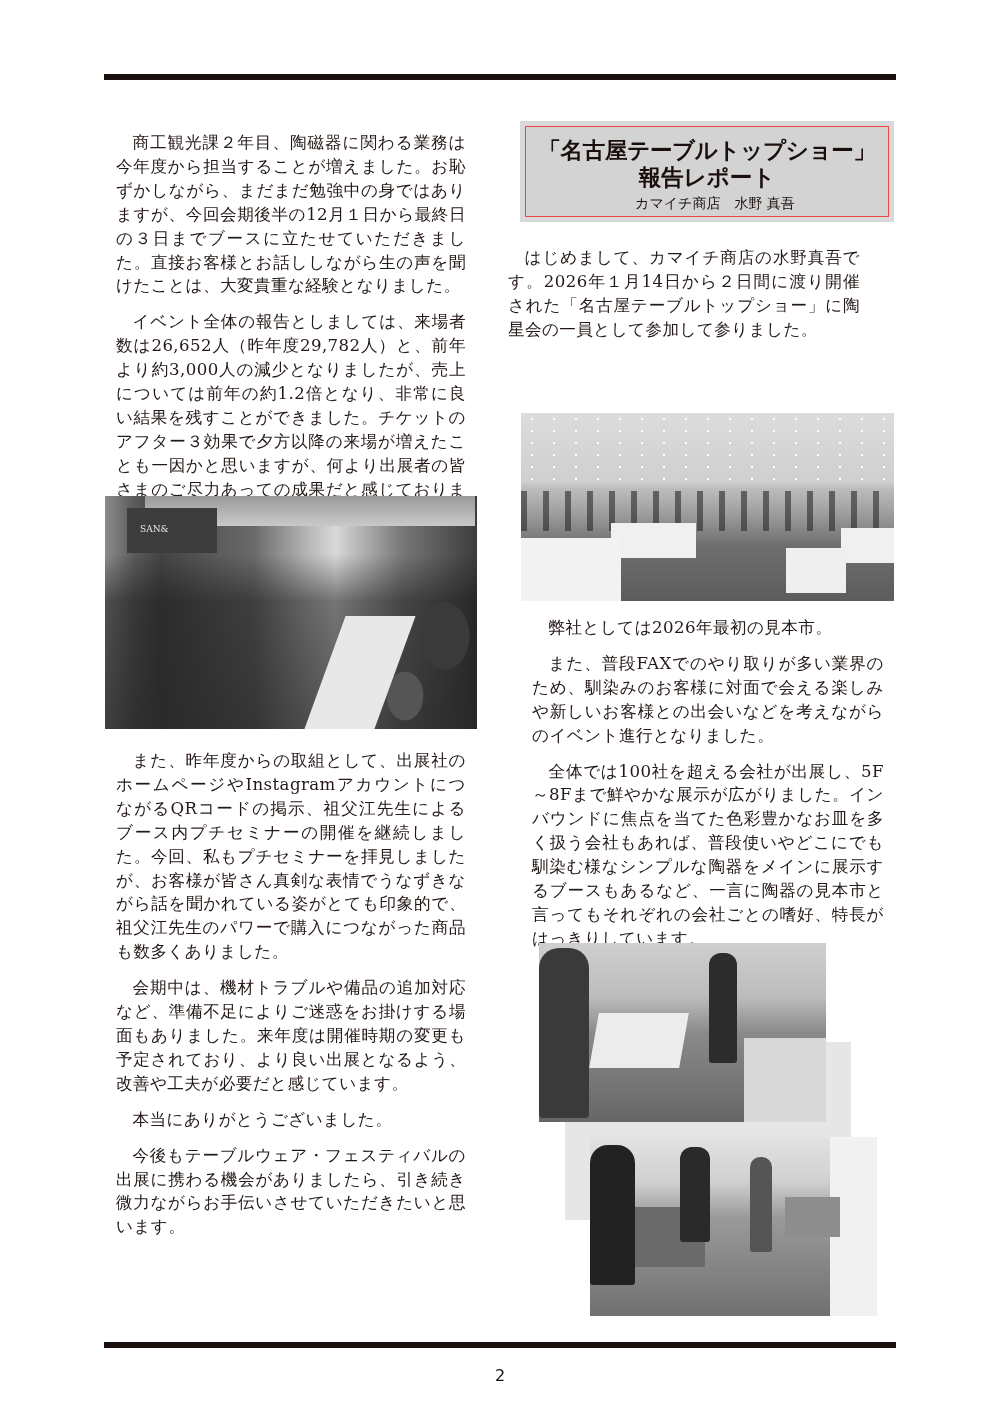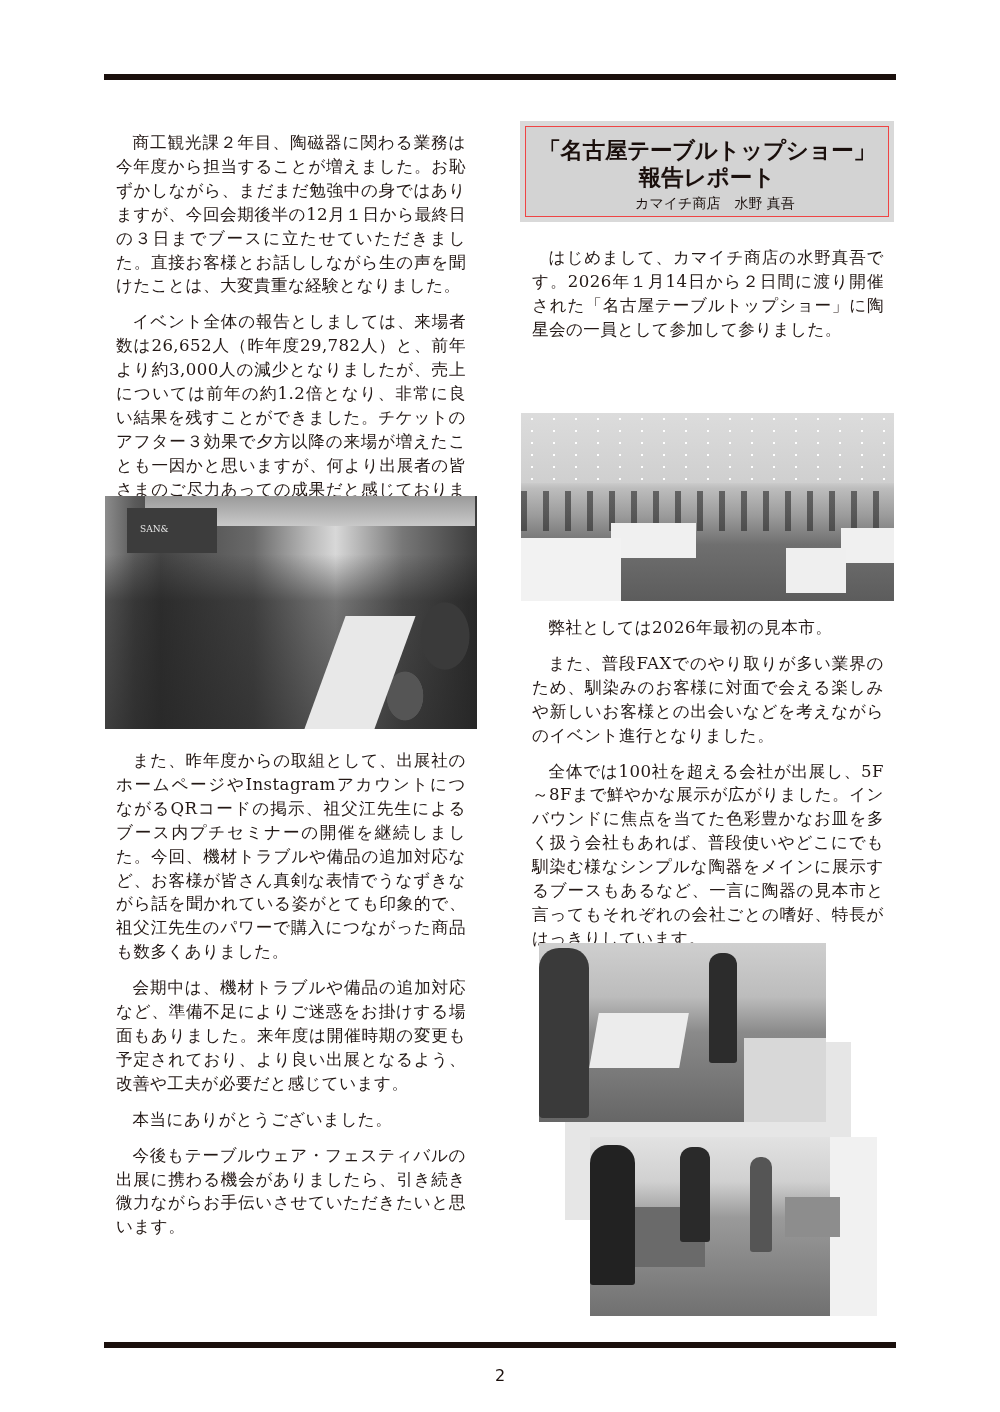--- a/index.html
+++ b/index.html
@@ -4,21 +4,21 @@
 <style>
   html, body { margin:0; padding:0; background:#ffffff; }
   body { width:1000px; height:1412px; position:relative; overflow:hidden;
          font-family:"DejaVu Serif","Liberation Serif",serif; color:#231815; }
   .rule { position:absolute; left:104px; width:792px; height:6px; background:#1a0f0c; }
   .rule.top { top:74px; }
   .rule.bottom { top:1342px; }
   .col { position:absolute; font-size:16.6px; line-height:23.9px; letter-spacing:0.4px; }
   .col p { margin:12px; text-indent:1em; text-align:justify; }
   .left { left:104px; top:119px; width:374px; }
-  .right { left:520px; top:234px; width:376px; }
+  .right { left:496px; top:234px; width:376px; }
   .right2 { left:520px; top:604px; width:376px; }
   .left2 { left:104px; top:737px; width:374px; }
   .photo { position:absolute; overflow:hidden; }
   .ph1 { left:105px; top:496px; width:372px; height:233px;
     background:
       radial-gradient(ellipse 40px 55px at 340px 140px, #3a3a3a 0%, #3a3a3a 60%, transparent 62%),
       radial-gradient(ellipse 30px 40px at 300px 200px, #555 0%, #555 60%, transparent 62%),
       linear-gradient(180deg, rgba(0,0,0,0) 0%, rgba(0,0,0,0) 25%, rgba(20,20,20,.5) 45%, rgba(30,30,30,.7) 100%),
       linear-gradient(90deg, #8c8c8c 0%, #5a5a5a 8%, #444 15%, #6a6a6a 40%, #b9b9b9 55%, #d8d8d8 62%, #777 80%, #3c3c3c 100%); }
   .ph1 .sign { position:absolute; left:22px; top:12px; width:90px; height:45px; background:#3c3c3c; }
@@ -70,21 +70,21 @@
 </div>
 
 <div class="photo ph1">
   <div class="ceiling"></div>
   <div class="sign"></div>
   <span class="signtxt">SAN&amp;</span>
   <div class="table"></div>
 </div>
 
 <div class="col left2">
-  <p>また、昨年度からの取組として、出展社のホームページやInstagramアカウントにつながるQRコードの掲示、祖父江先生によるブース内プチセミナーの開催を継続しました。今回、機材トラブルや備品の追加対応など、お客様が皆さん真剣な表情でうなずきながら話を聞かれている姿がとても印象的で、祖父江先生のパワーで購入につながった商品も数多くありました。</p>
+  <p>また、昨年度からの取組として、出展社のホームページやInstagramアカウントにつながるQRコードの掲示、祖父江先生によるブース内プチセミナーの開催を継続しました。今回、私もプチセミナーを拝見しましたが、お客様が皆さん真剣な表情でうなずきながら話を聞かれている姿がとても印象的で、祖父江先生のパワーで購入につながった商品も数多くありました。</p>
   <p>会期中は、機材トラブルや備品の追加対応など、準備不足によりご迷惑をお掛けする場面もありました。来年度は開催時期の変更も予定されており、より良い出展となるよう、改善や工夫が必要だと感じています。</p>
   <p>本当にありがとうございました。</p>
   <p>今後もテーブルウェア・フェスティバルの出展に携わる機会がありましたら、引き続き微力ながらお手伝いさせていただきたいと思います。</p>
 </div>
 
 <div class="title-box">
   <div class="title-inner">
     <div class="title-line1">「名古屋テーブルトップショー」</div>
     <div class="title-line2">報告レポート</div>
     <div class="byline">カマイチ商店　水野 真吾</div>

